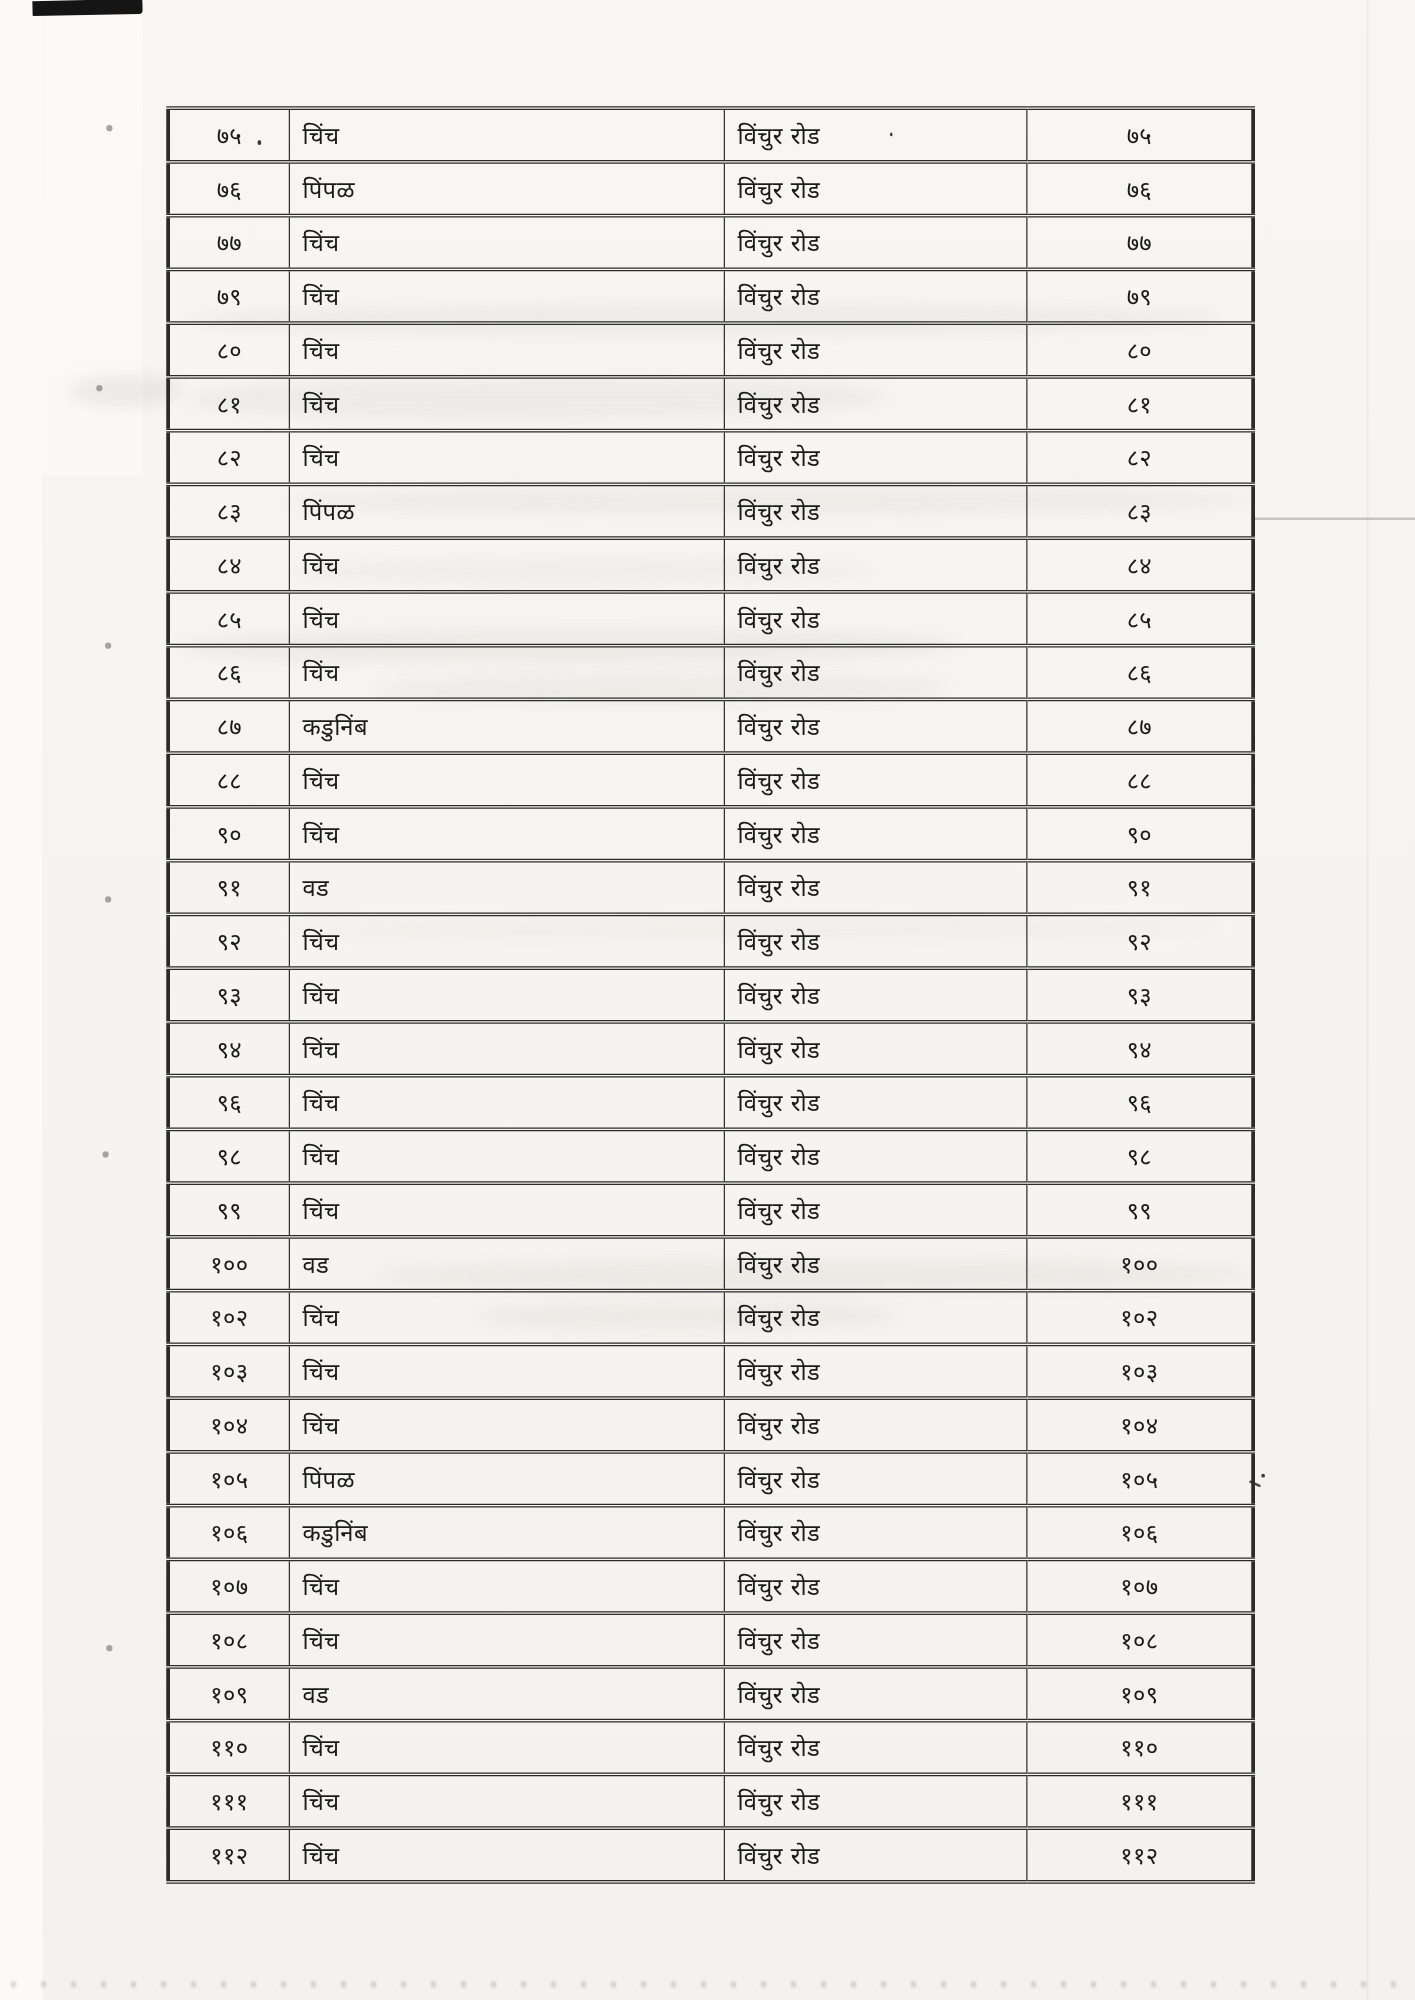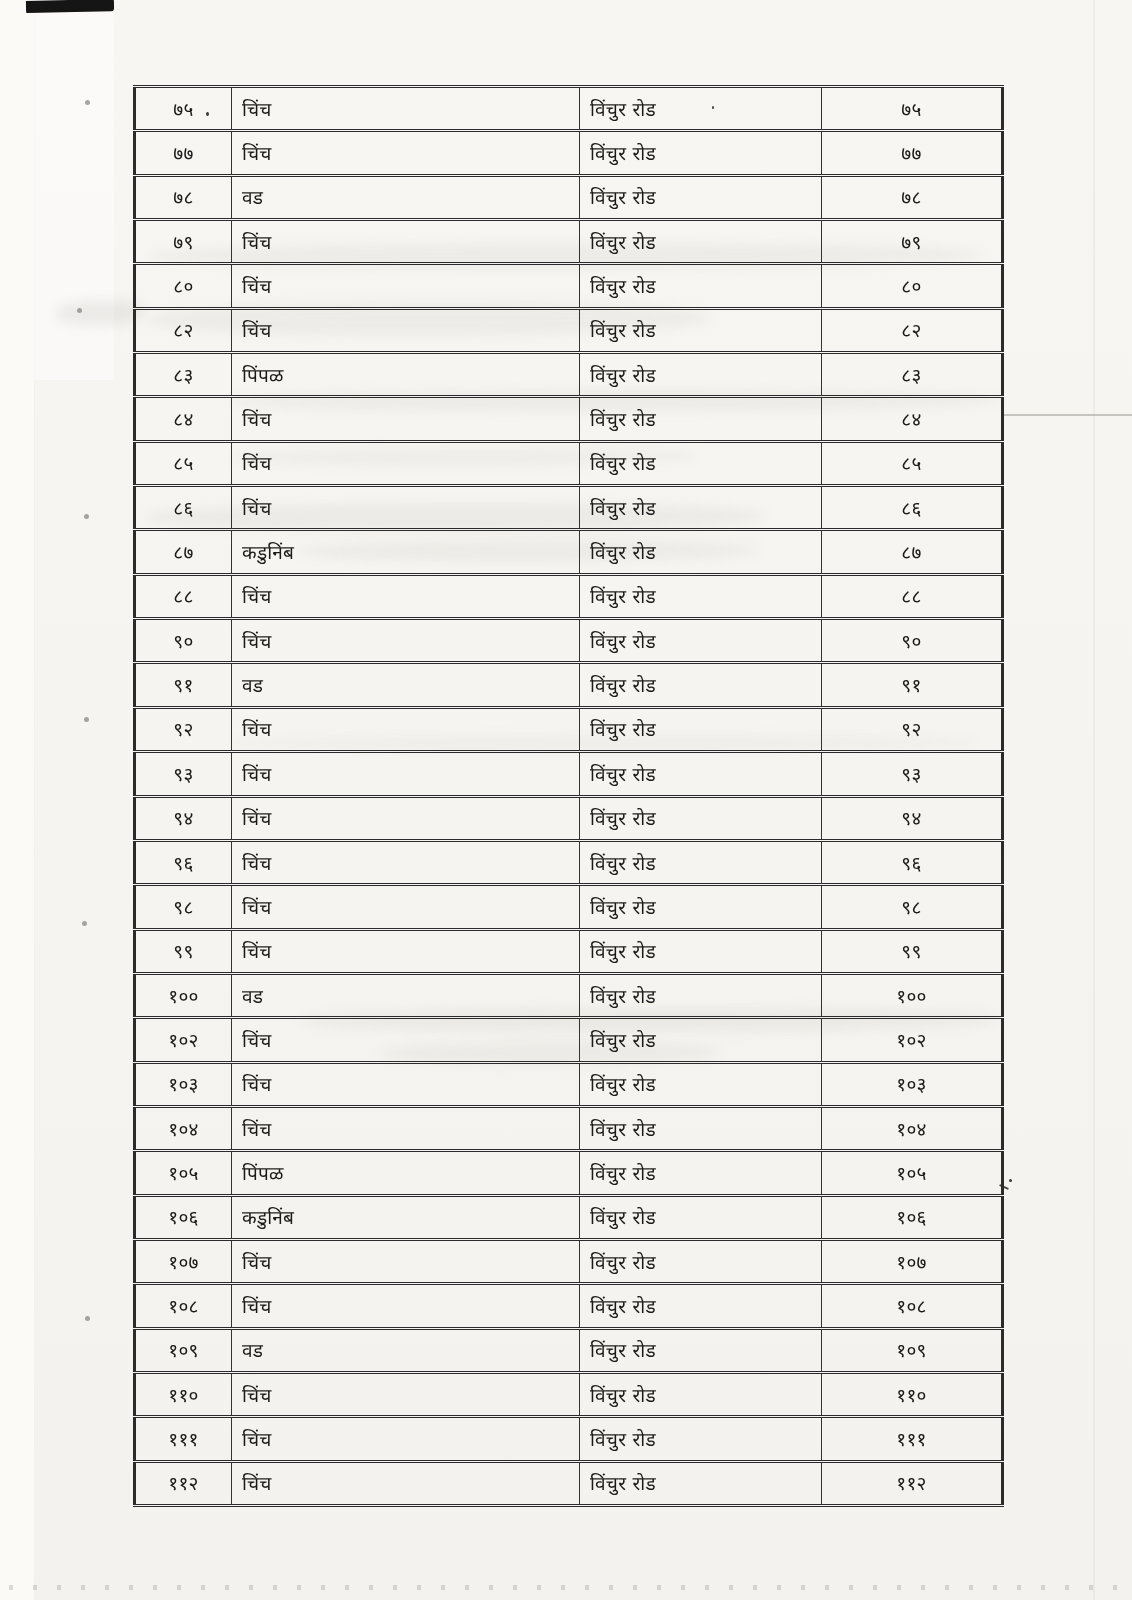--- a/index.html
+++ b/index.html
@@ -160,42 +160,48 @@
       <col style="width:181px">
     </colgroup>
     <tbody>
         <tr>
           <td class="center">७५</td>
           <td class="left">चिंच</td>
           <td class="left">विंचुर रोड</td>
           <td class="center">७५</td>
         </tr>
         <tr>
+          <td class="center">७६</td>
+          <td class="left">पिंपळ</td>
+          <td class="left">विंचुर रोड</td>
+          <td class="center">७६</td>
+        </tr>
+        <tr>
           <td class="center">७७</td>
           <td class="left">चिंच</td>
           <td class="left">विंचुर रोड</td>
           <td class="center">७७</td>
         </tr>
         <tr>
-          <td class="center">७८</td>
-          <td class="left">वड</td>
-          <td class="left">विंचुर रोड</td>
-          <td class="center">७८</td>
-        </tr>
-        <tr>
           <td class="center">७९</td>
           <td class="left">चिंच</td>
           <td class="left">विंचुर रोड</td>
           <td class="center">७९</td>
         </tr>
         <tr>
           <td class="center">८०</td>
           <td class="left">चिंच</td>
           <td class="left">विंचुर रोड</td>
           <td class="center">८०</td>
+        </tr>
+        <tr>
+          <td class="center">८१</td>
+          <td class="left">चिंच</td>
+          <td class="left">विंचुर रोड</td>
+          <td class="center">८१</td>
         </tr>
         <tr>
           <td class="center">८२</td>
           <td class="left">चिंच</td>
           <td class="left">विंचुर रोड</td>
           <td class="center">८२</td>
         </tr>
         <tr>
           <td class="center">८३</td>
           <td class="left">पिंपळ</td>

